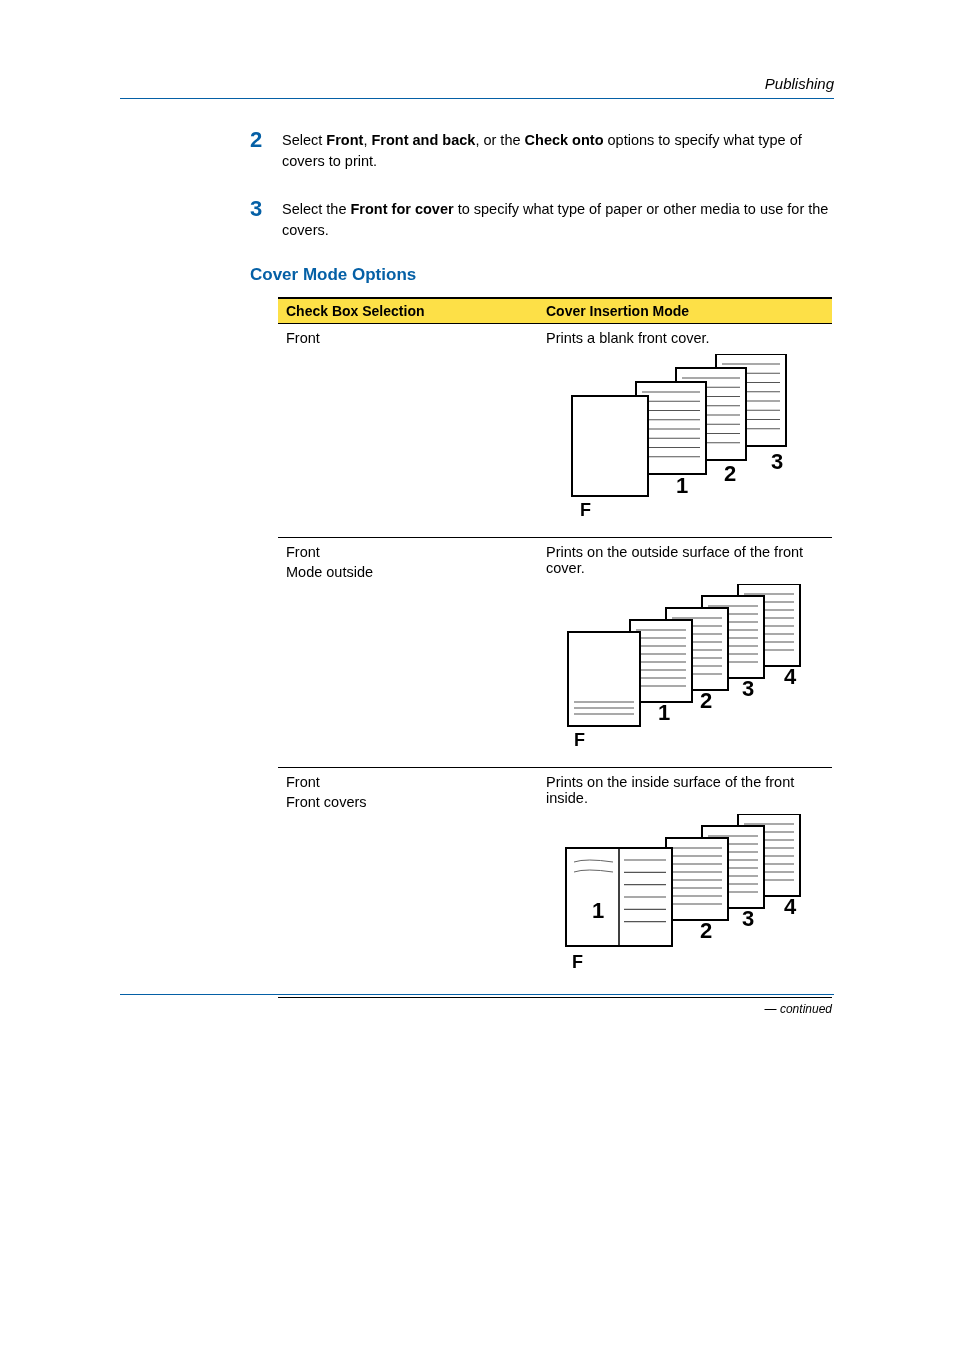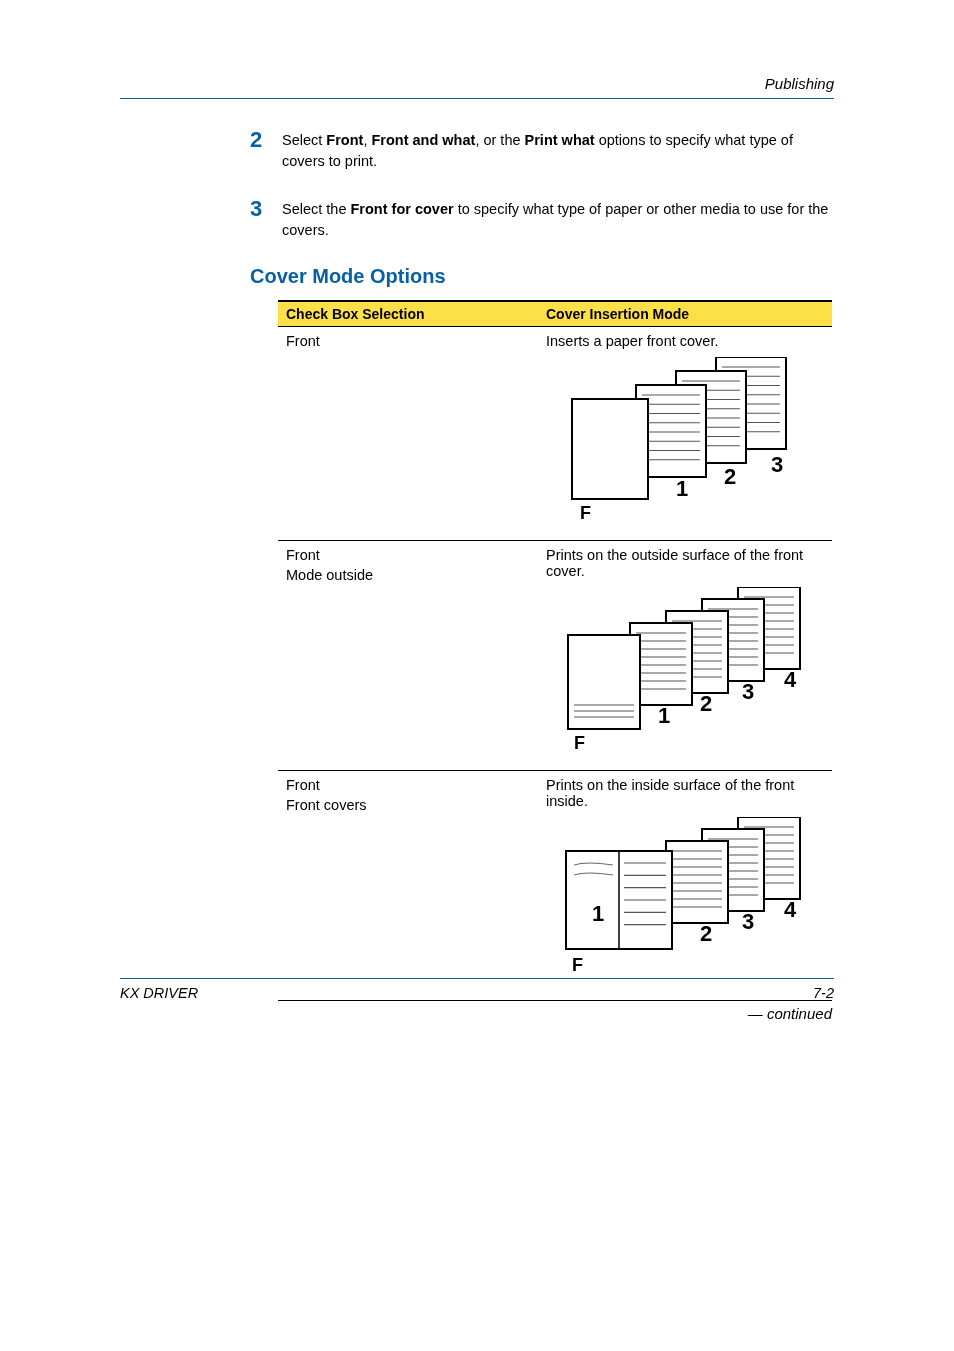--- a/index.html
+++ b/index.html
@@ -4,43 +4,43 @@
 <style>
   * { box-sizing: border-box; margin: 0; padding: 0; }
   html, body { width: 954px; height: 1351px; font-family: Arial, Helvetica, sans-serif; font-size: 14.5px; color: #000; background: #fff; }
   .page { position: relative; width: 954px; height: 1055px; padding: 75px 120px 60px 120px; }
   .running-head { text-align: right; font-style: italic; font-size: 15px; margin-bottom: 6px; }
   .head-rule { border: none; border-top: 1.5px solid #0560a6; margin-bottom: 28px; }
   .step { display: flex; margin-left: 130px; margin-bottom: 24px; }
   .step-num { width: 32px; flex: 0 0 32px; font-weight: 800; font-size: 22px; color: #0560a6; line-height: 1; padding-top: 2px; }
   .step-text { flex: 1; line-height: 1.45; padding-top: 3px; }
   .step-text b { font-weight: bold; }
-  .section-heading { color: #0560a6; font-weight: bold; font-size: 20px; margin-left: 130px; margin-top: 4px; margin-bottom: 12px; }
+  .section-heading { color: #0560a6; font-weight: bold; font-size: 17px; margin-left: 130px; margin-top: 4px; margin-bottom: 12px; }
   .options-table { margin-left: 158px; width: 554px; border-collapse: collapse; }
   .options-table th { background: #fde047; text-align: left; font-weight: bold; padding: 4px 8px; border-top: 2px solid #000; border-bottom: 1.5px solid #000; font-size: 14px; }
   .options-table td { vertical-align: top; padding: 6px 8px 10px 8px; font-size: 14.5px; border-bottom: 1px solid #000; }
   .options-table td.col-left { width: 260px; }
   .sub-item { margin-top: 4px; }
   .diagram { margin-top: 8px; }
-  .continued { text-align: right; font-style: italic; font-size: 15px; margin-left: 158px; width: 554px; margin-top: 4px; }
+  .continued { text-align: right; font-style: italic; font-size: 12px; margin-left: 158px; width: 554px; margin-top: 4px; }
   .footer { position: absolute; left: 120px; right: 120px; bottom: 54px; }
   .foot-rule { border: none; border-top: 1.5px solid #0560a6; margin-bottom: 6px; }
   .foot-line { display: flex; justify-content: space-between; font-style: italic; font-size: 14.5px; }
 </style>
 </head>
 <body>
 
 <div class="page">
   <div class="running-head">Publishing</div>
   <hr class="head-rule">
 
   <div id="steps-container">
       <div class="step">
         <div class="step-num">2</div>
-        <div class="step-text">Select <b>Front</b>, <b>Front and what</b>, or the <b>Print what</b> options to specify what type of covers to print.</div>
+        <div class="step-text">Select <b>Front</b>, <b>Front and back</b>, or the <b>Check onto</b> options to specify what type of covers to print.</div>
       </div>
       <div class="step">
         <div class="step-num">3</div>
         <div class="step-text">Select the <b>Front for cover</b> to specify what type of paper or other media to use for the covers.</div>
       </div>
     </div>
 
   <div class="section-heading">Cover Mode Options</div>
 
   <table class="options-table">
@@ -49,21 +49,21 @@
         <th>Check Box Selection</th>
         <th>Cover Insertion Mode</th>
       </tr>
     </thead>
     <tbody id="table-body">
         <tr>
           <td class="col-left">
             <div>Front</div>
           </td>
           <td>
-            <div>Inserts a paper front cover.</div>
+            <div>Prints a blank front cover.</div>
             <div class="diagram"><svg width="265" height="170" viewBox="0 0 265 170">
                 <rect x="170" y="0" width="70" height="92" fill="#fff" stroke="#000" stroke-width="2"></rect>
                 <line x1="176" y1="10" x2="234" y2="10" stroke="#555" stroke-width="1.2"></line>
                 <line x1="176" y1="19.25" x2="234" y2="19.25" stroke="#555" stroke-width="1.2"></line>
                 <line x1="176" y1="28.5" x2="234" y2="28.5" stroke="#555" stroke-width="1.2"></line>
                 <line x1="176" y1="37.75" x2="234" y2="37.75" stroke="#555" stroke-width="1.2"></line>
                 <line x1="176" y1="47" x2="234" y2="47" stroke="#555" stroke-width="1.2"></line>
                 <line x1="176" y1="56.25" x2="234" y2="56.25" stroke="#555" stroke-width="1.2"></line>
                 <line x1="176" y1="65.5" x2="234" y2="65.5" stroke="#555" stroke-width="1.2"></line>
                 <line x1="176" y1="74.75" x2="234" y2="74.75" stroke="#555" stroke-width="1.2"></line>
@@ -202,18 +202,14 @@
               </svg></div>
           </td>
         </tr>
       </tbody>
   </table>
 
   <div class="continued">— continued</div>
 
   <div class="footer">
     <hr class="foot-rule">
-    <div class="foot-line">
-      <span>KX DRIVER</span>
-      <span>7-2</span>
-    </div>
   </div>
 </div>
 
 </body></html>

